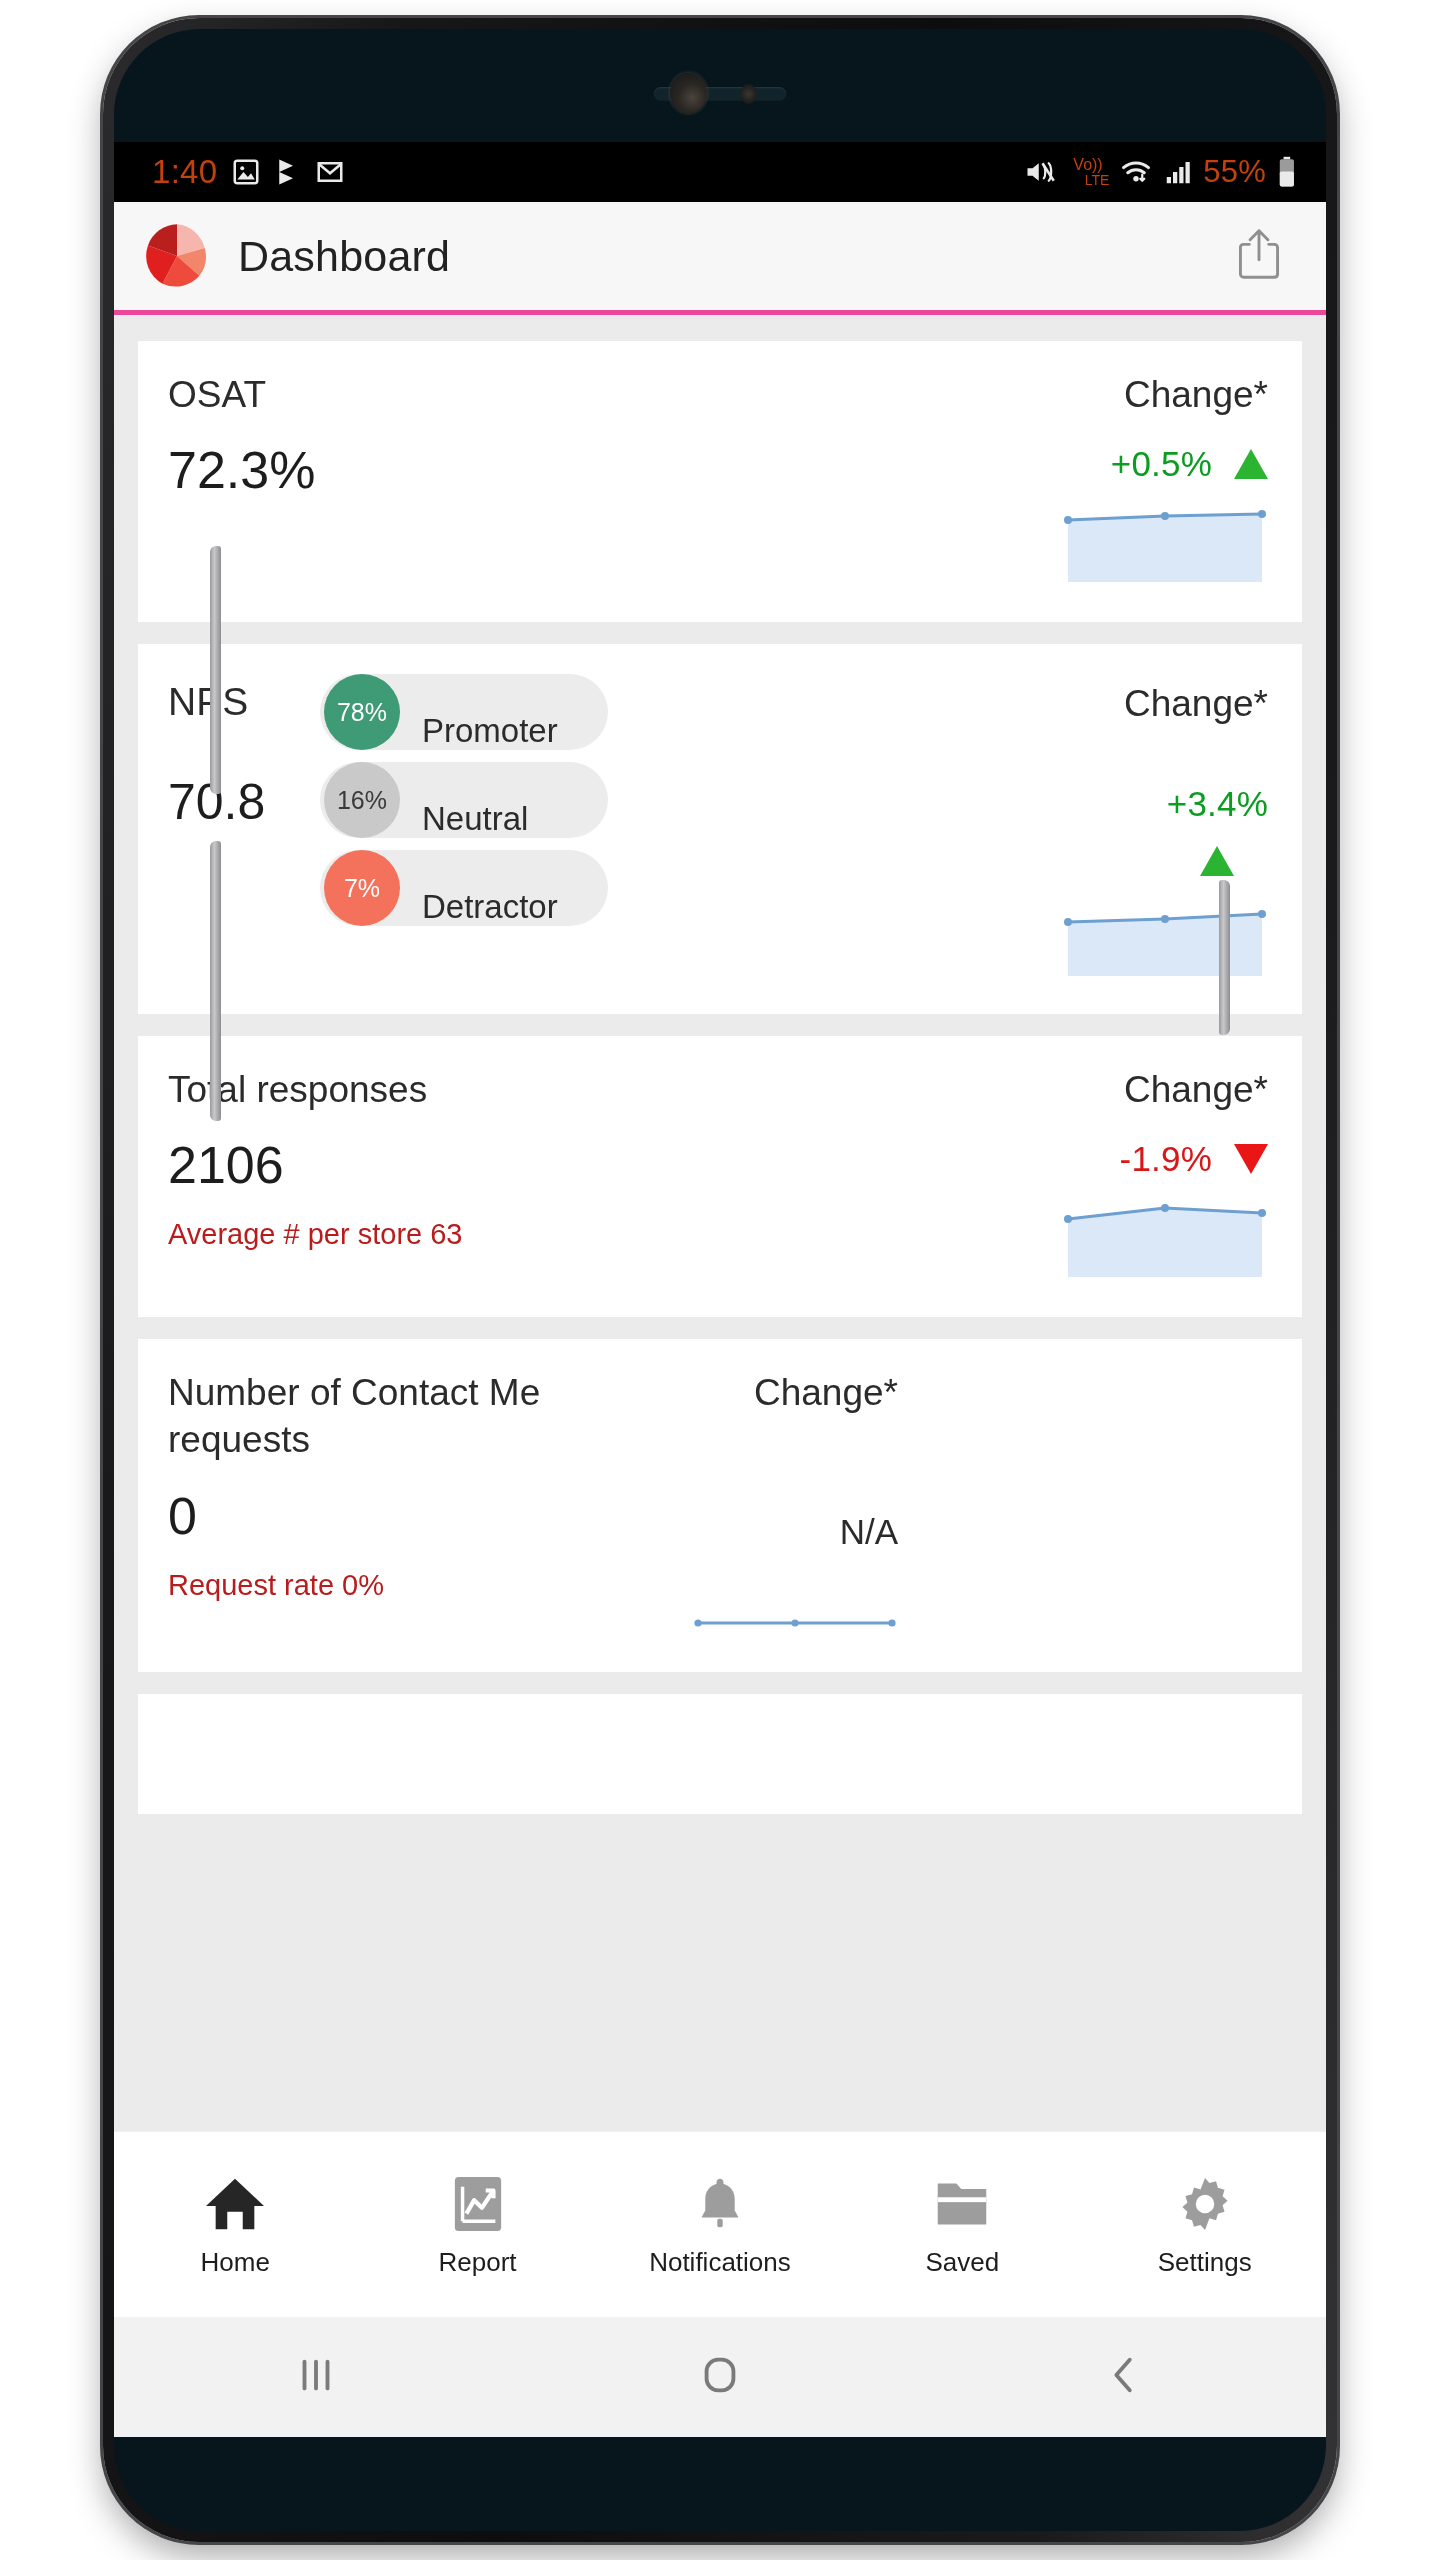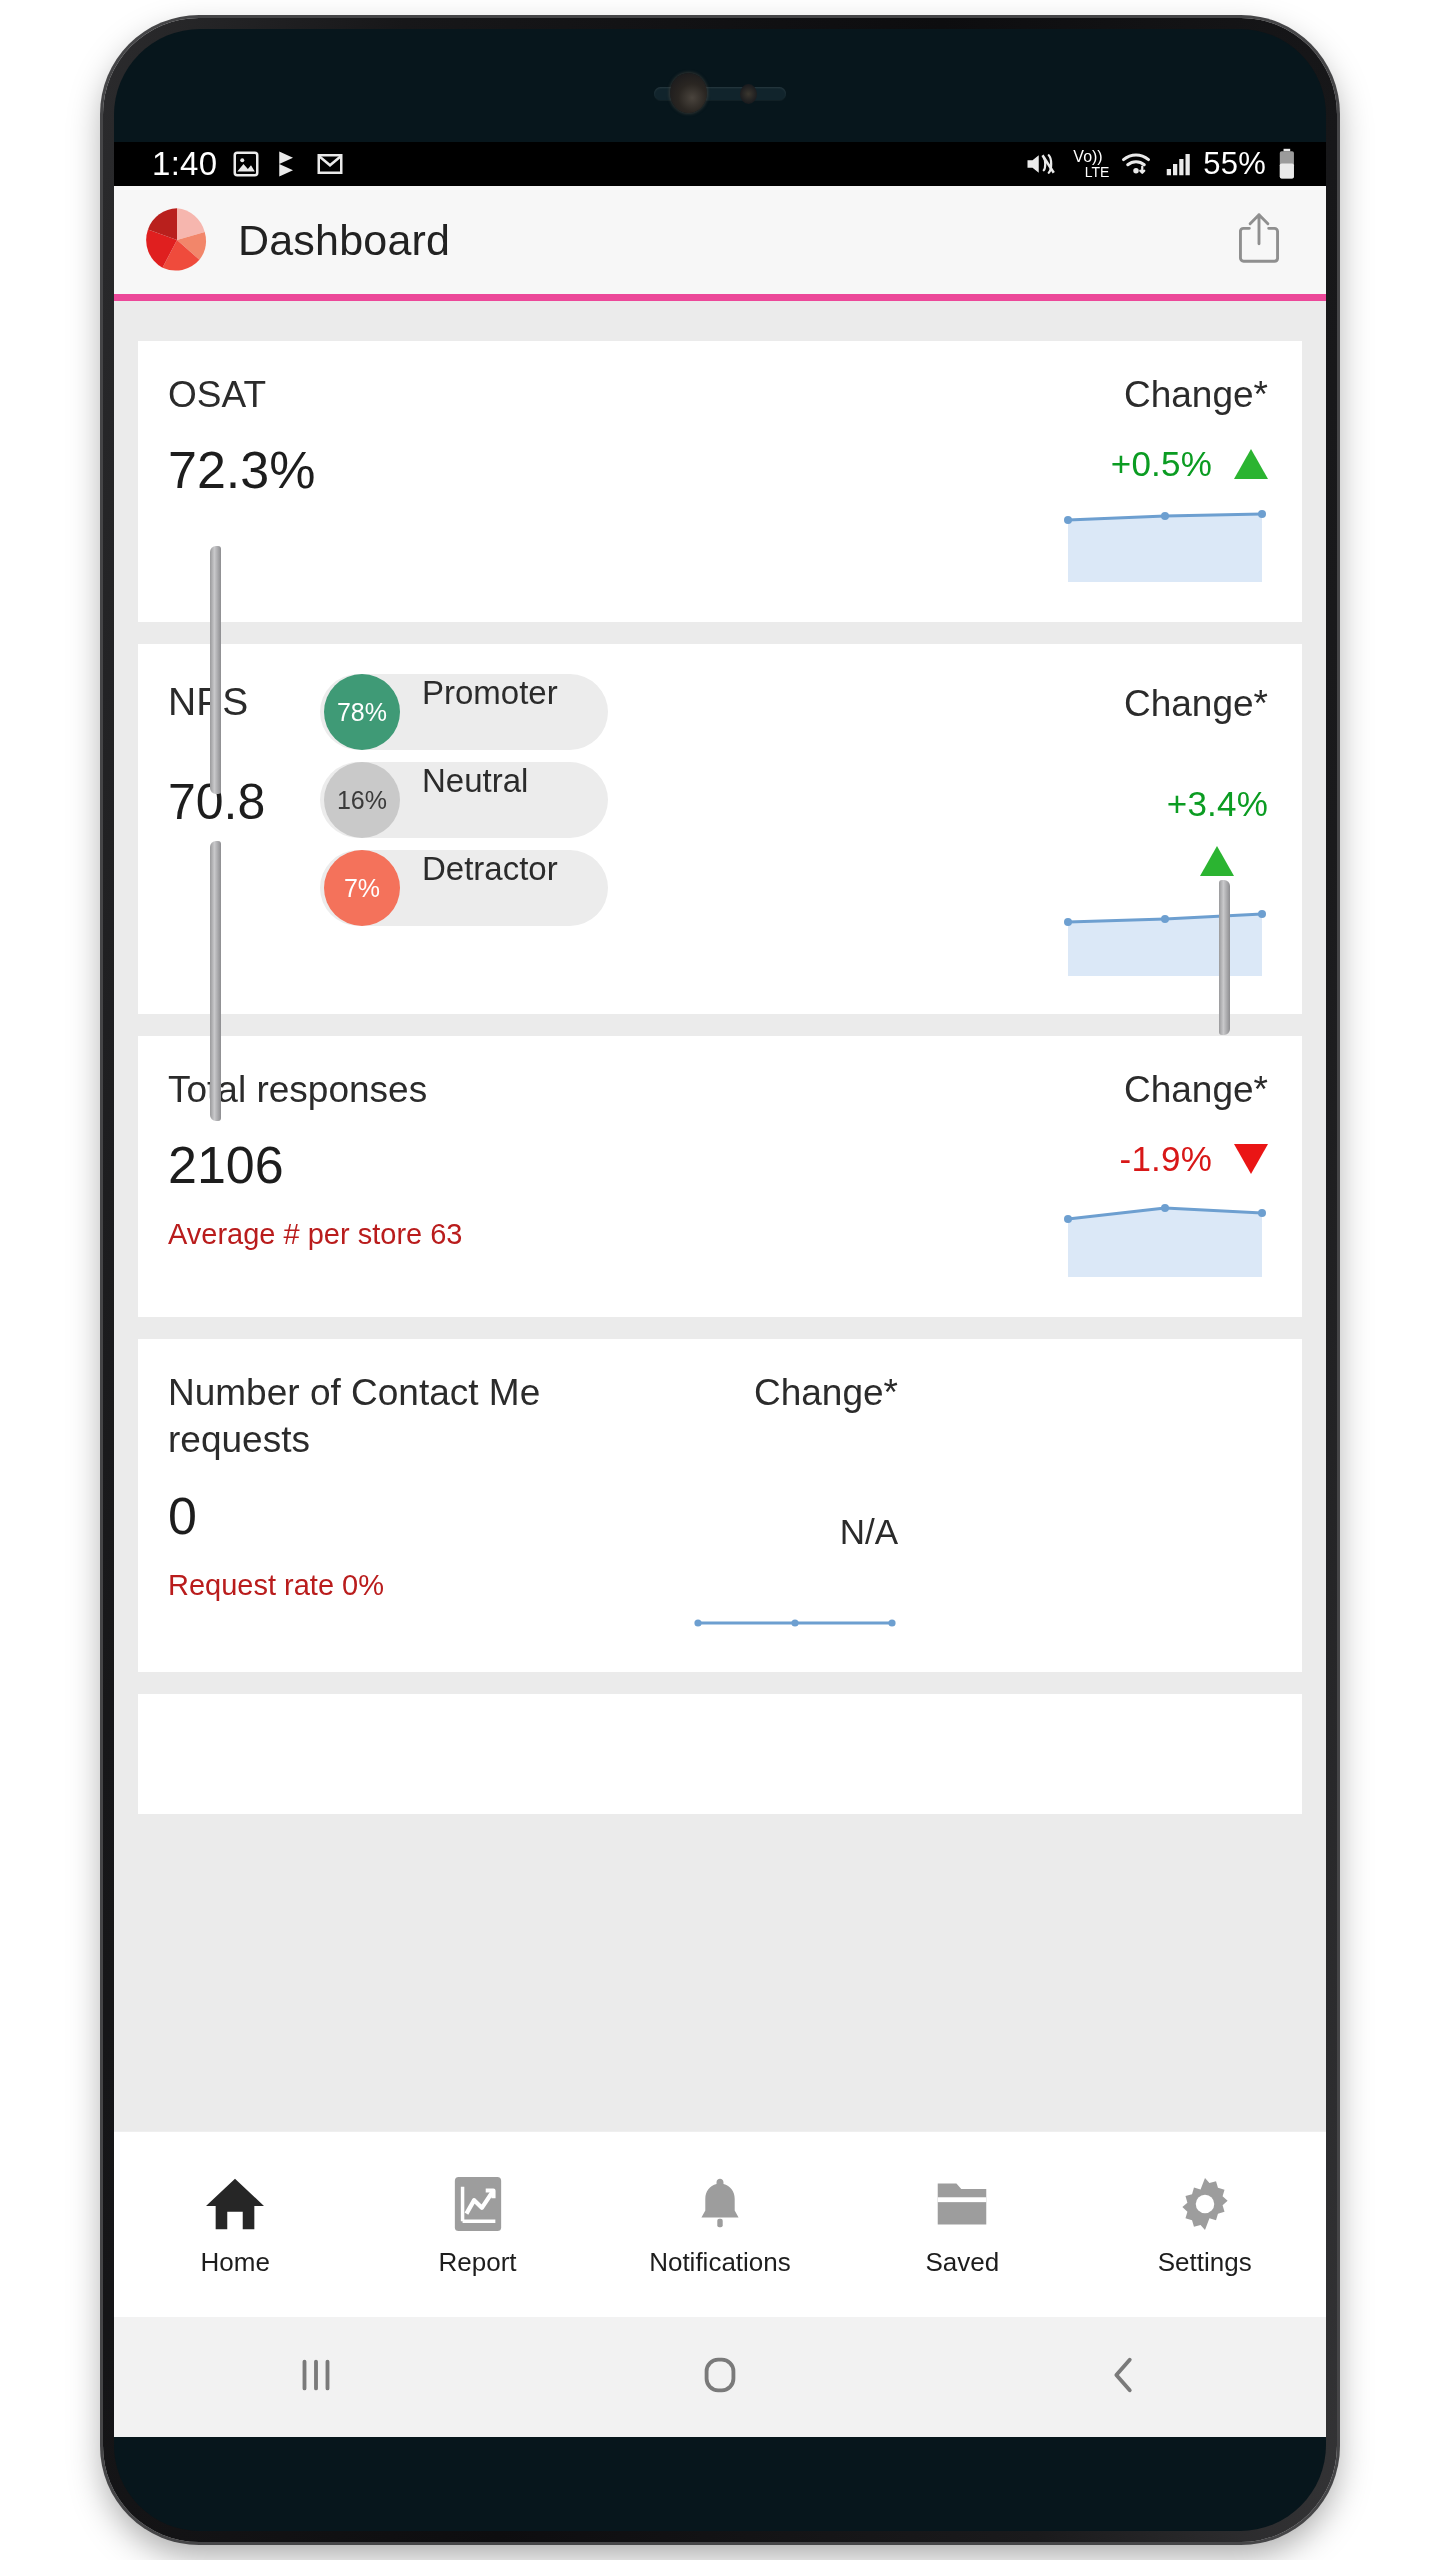--- a/index.html
+++ b/index.html
@@ -59,24 +59,24 @@
   #screen {
     position: absolute;
     left: 0px; top: 113px;
     width: 1212px; height: 2295px;
     background: #ebebeb;
     overflow: hidden;
   }
 
   
   #status-bar {
-    height: 44px; background: #000000;
+    height: 60px; background: #000000;
     display: flex; align-items: center;
     padding: 0 28px 0 38px;
-    color: #ffffff;
+    color: #c2410c;
   }
   #status-left { display: flex; align-items: center; gap: 14px; }
   #status-right { margin-left: auto; display: flex; align-items: center; gap: 10px; }
   #clock { font-size: 33px; letter-spacing: .3px; font-family: "Liberation Sans", sans-serif; }
   .sicon { display: inline-flex; align-items: center; justify-content: center; }
   #battery-pct { font-size: 31px; letter-spacing: .2px; }
 
   
   #app-bar {
     height: 115px; background: #f7f7f7;
@@ -123,21 +123,21 @@
   .tri-down { border-left: 17px solid transparent; border-right: 17px solid transparent; border-top: 30px solid #ea1515; }
   .sparkline { margin-top: 18px; }
 
   
   .nps-body { display: flex; align-items: flex-start; }
   .nps-left { width: 152px; flex: 0 0 auto; padding-top: 8px; }
   .nps-label { font-size: 39px; color: #2b2b2b; line-height: 1; }
   .nps-score { font-size: 50px; color: #1d1d1d; line-height: 1; margin-top: 56px; }
   .pill-stack { flex: 0 0 auto; }
   .pill {
-    display: flex; align-items: flex-start;
+    display: flex; align-items: flex-end;
     background: #ececec; border-radius: 44px;
     height: 76px; width: 288px;
     margin-bottom: 12px; padding-left: 4px;
   }
   .pill-bubble {
     width: 76px; height: 76px; border-radius: 50%;
     display: flex; align-items: center; justify-content: center;
     font-size: 25px; flex: 0 0 auto;
   }
   .bubble-promoter { background: #3f9a76; color: #ffffff; }

